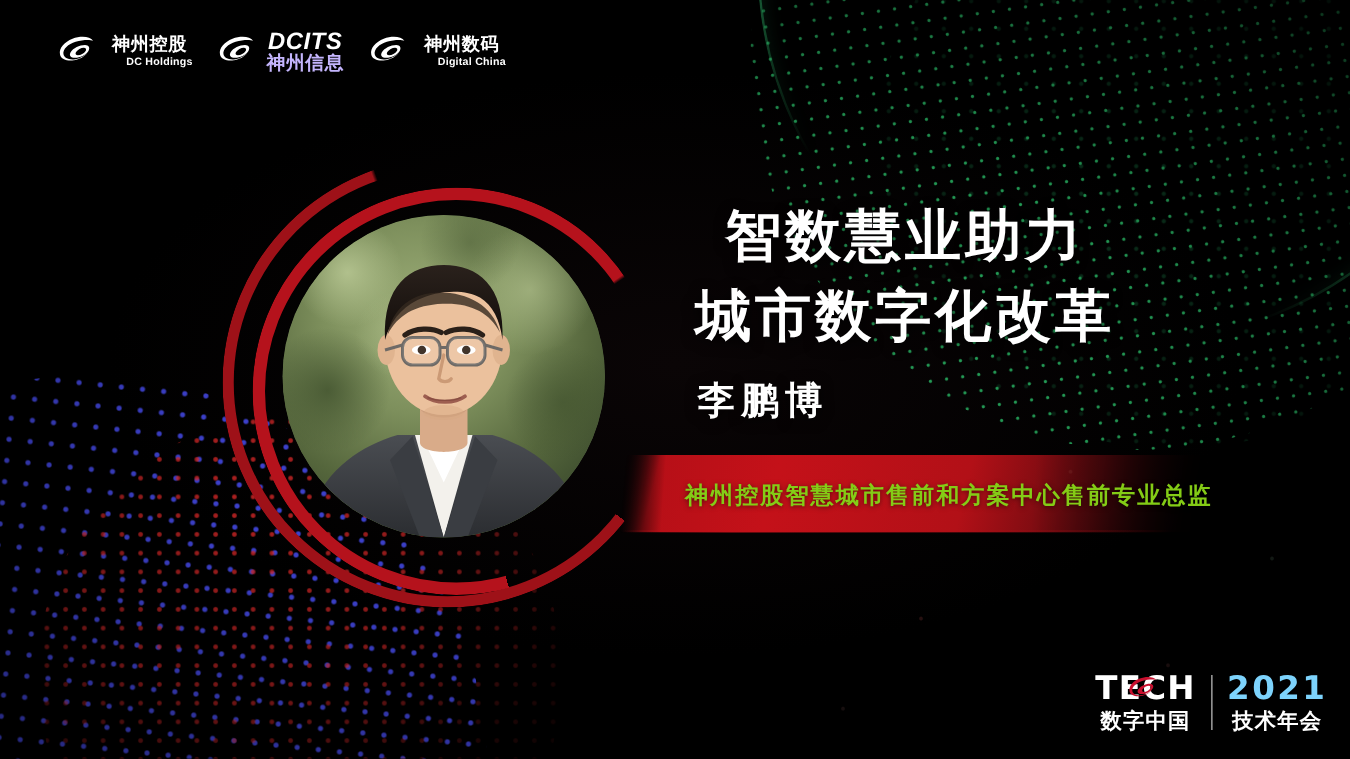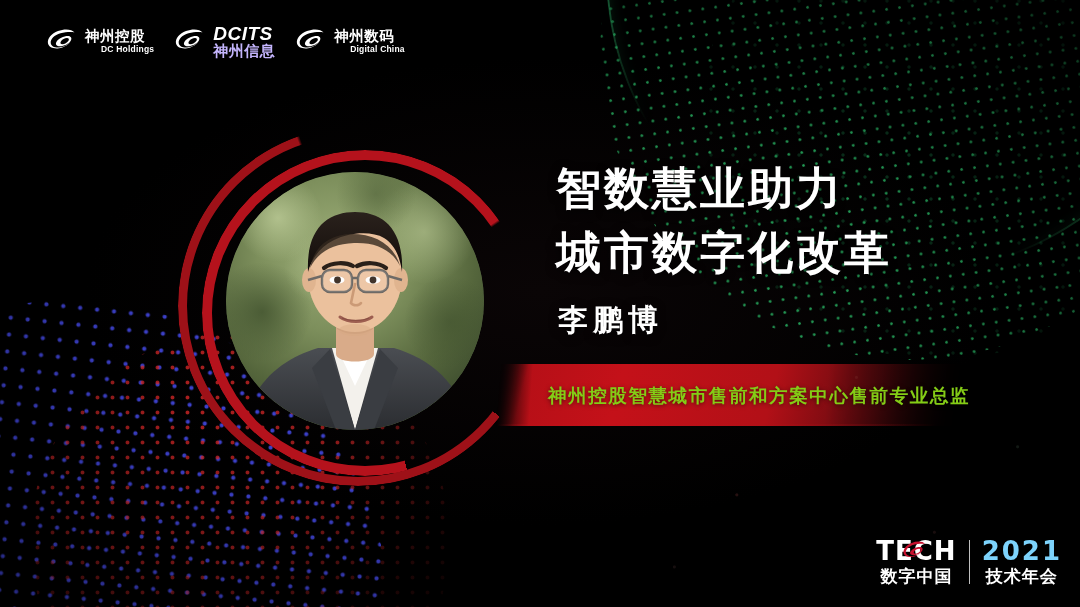--- a/index.html
+++ b/index.html
@@ -10,20 +10,21 @@
   body {
     font-family: "Liberation Sans", sans-serif;
   }
 
   #slide {
     position: relative;
     width: 1080px;
     height: 607px;
     background: #030303;
     overflow: hidden;
+    text-align: center;
   }
 
   
   .bg-base {
     position: absolute;
     inset: 0;
     background:
       radial-gradient(ellipse 60% 55% at 50% 48%, #0a0506 0%, #000000 70%),
       #000;
   }

